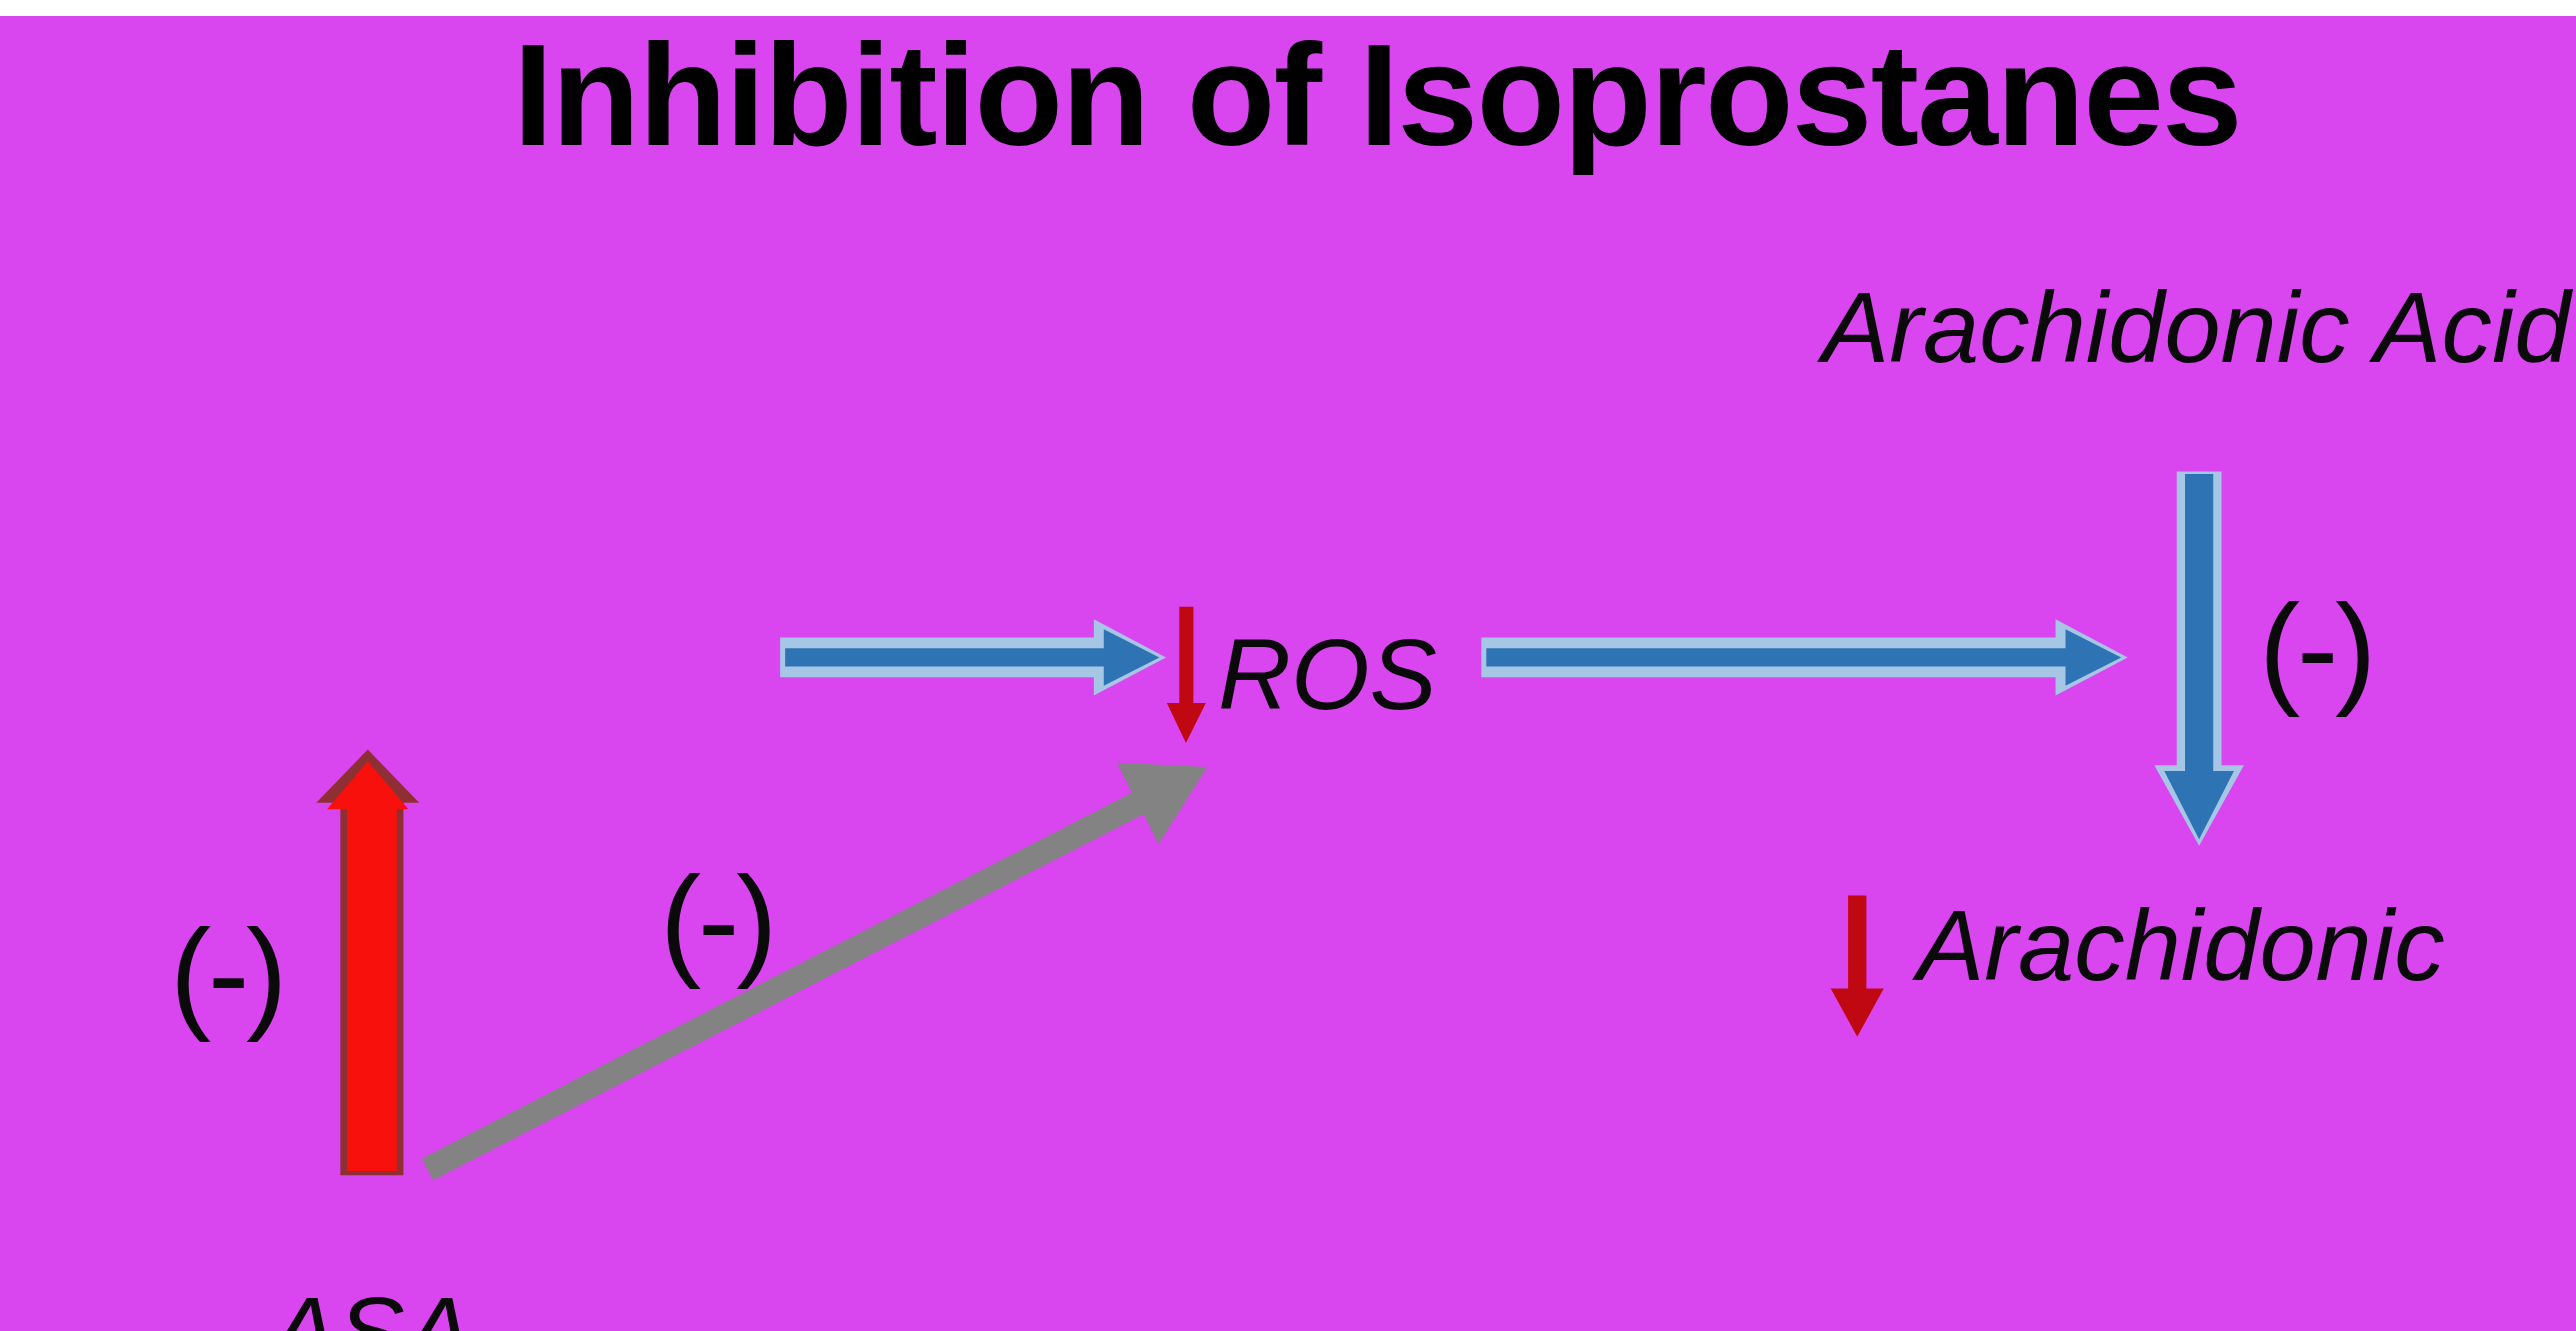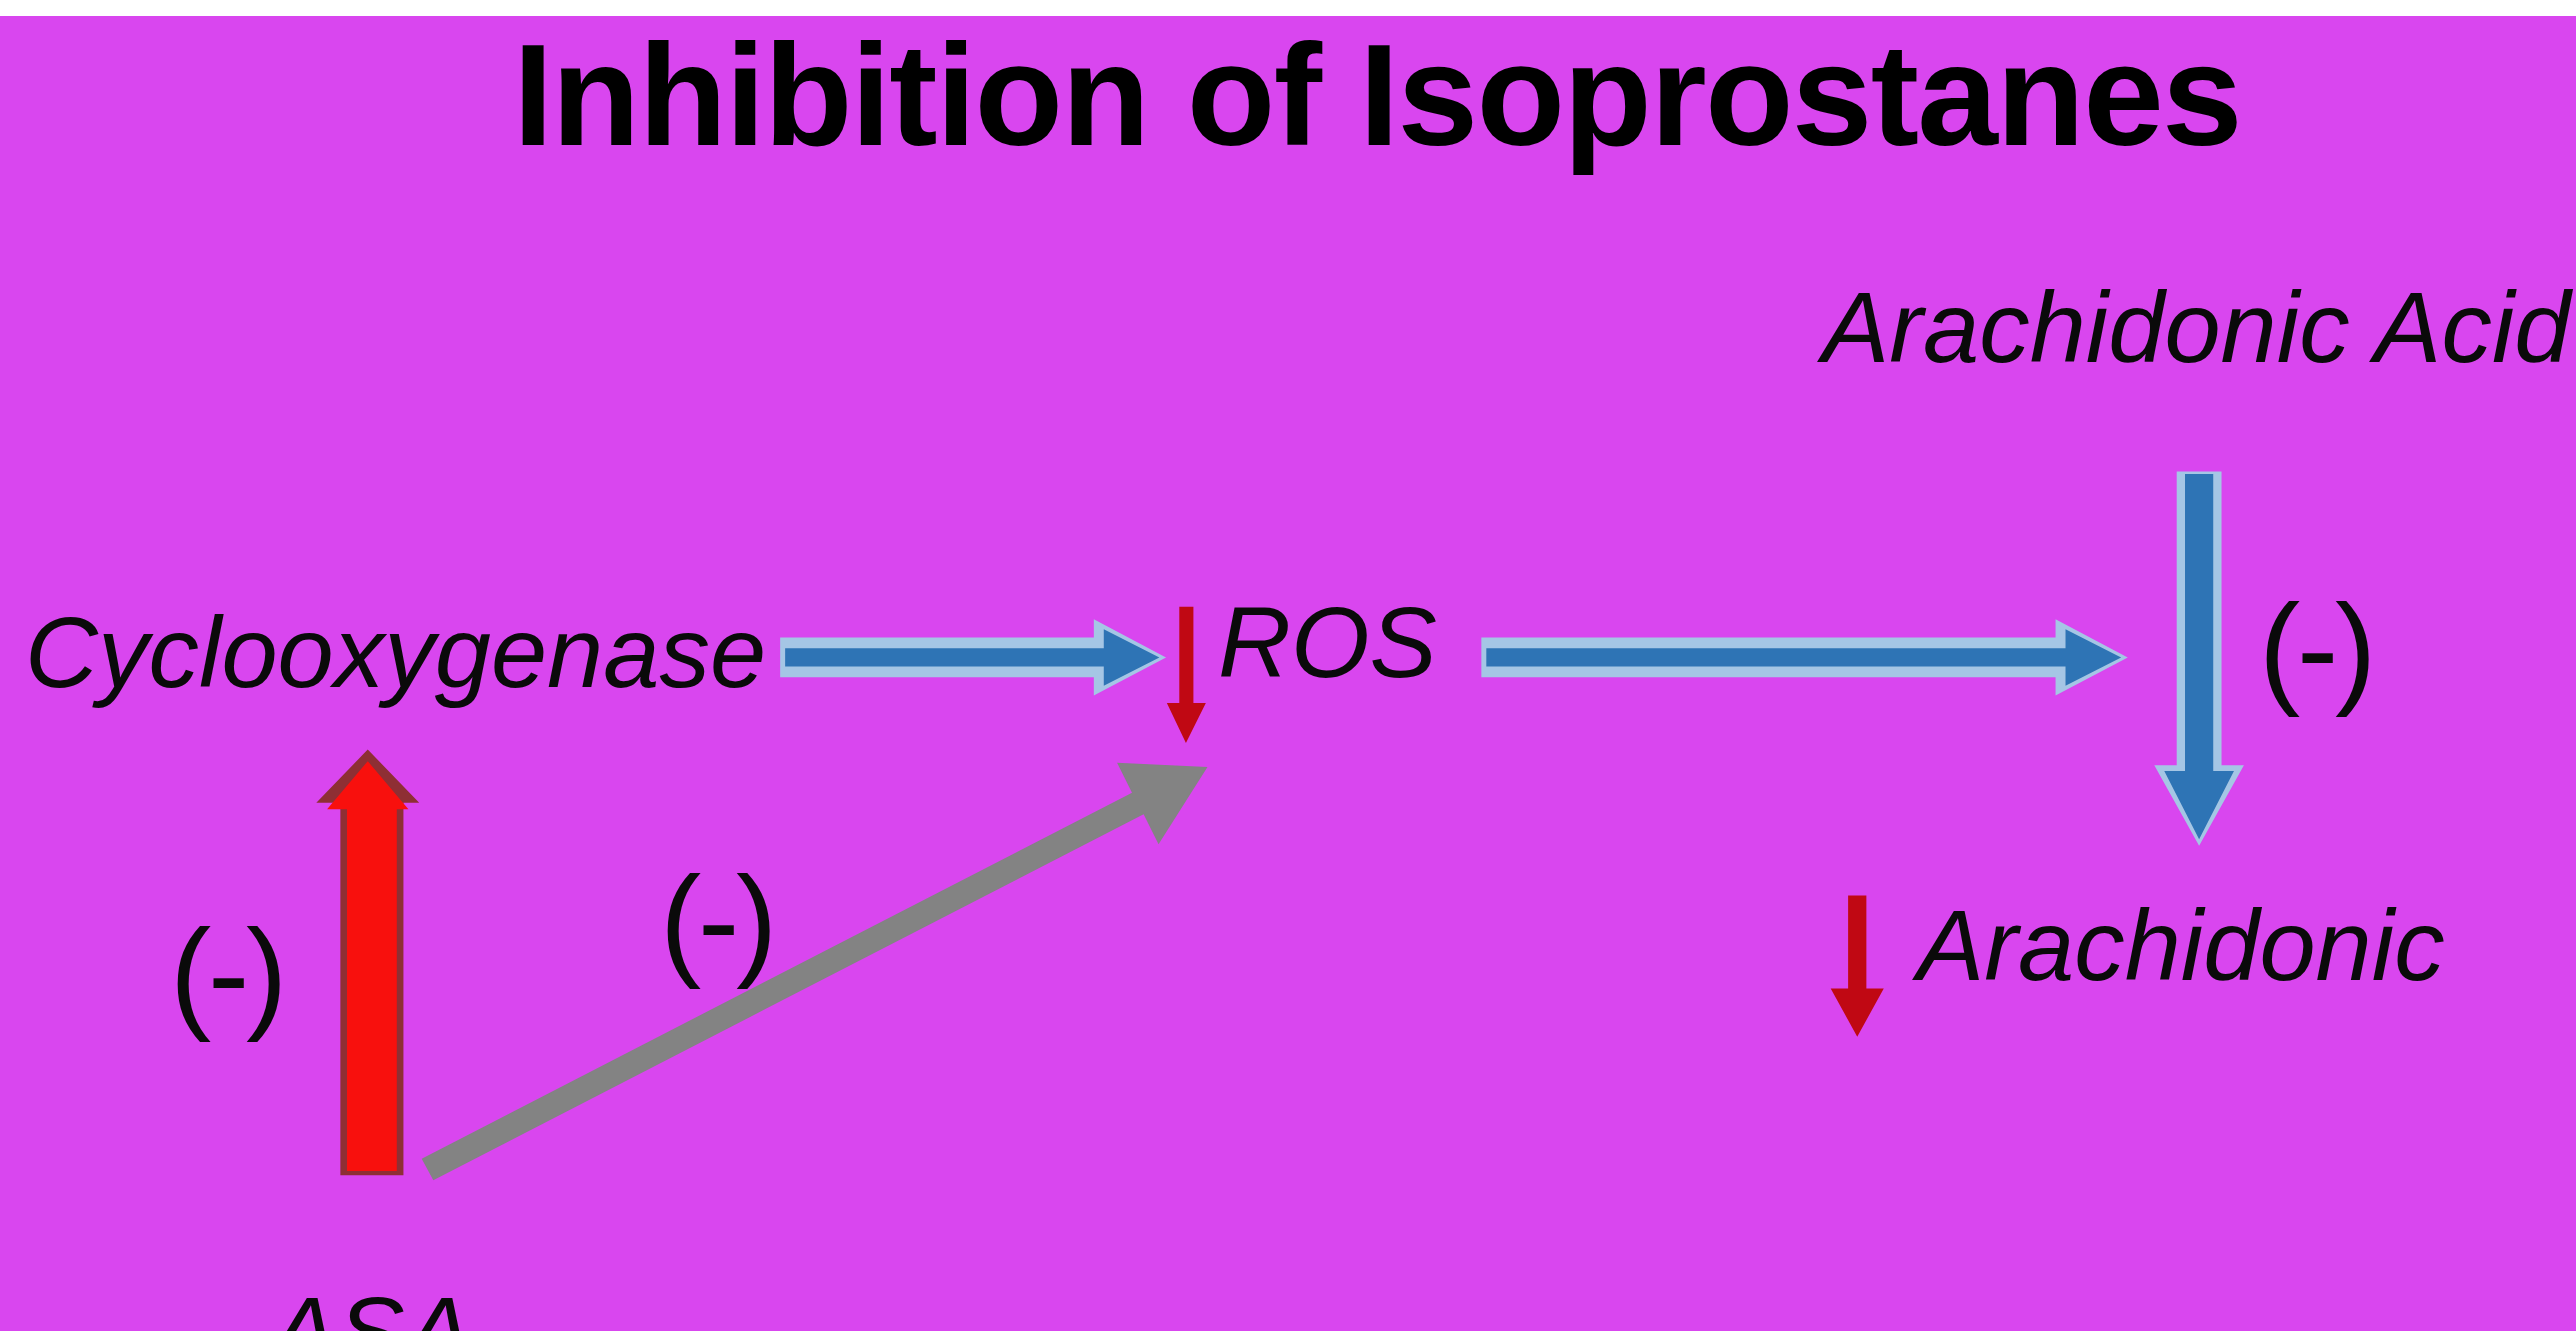--- a/index.html
+++ b/index.html
@@ -80,23 +80,22 @@
       <polygon points="1421,712 1438,712 1438,828 1453,828 1429,876 1406,828 1421,828" fill="#C00813"></polygon>
     </g>
 
     <g>
       <polygon points="2227,1060 2249,1060 2249,1172 2270,1172 2238,1230 2206,1172 2227,1172" fill="#C00813"></polygon>
     </g>
   </svg>
 
   <div class="txt title" style="left:513px; top:6.6px;">Inhibition of Isoprostanes</div>
 
-  <div class="txt node-label" style="left:25px; top:586px;">Cyclooxygenase</div>
 
-  <div class="txt node-label" style="left:1218px; top:576px;">ROS</div>
+  <div class="txt node-label" style="left:1218px; top:608px;">ROS</div>
 
   <div class="txt node-label" style="left:1822px; top:261px;">Arachidonic Acid</div>
 
   <div class="txt node-label" style="left:1917px; top:879px;">Arachidonic</div>
 
   <div class="txt node-label" style="left:270px; top:1266px;">ASA</div>
 
   <div class="txt neg-label" style="left:170px; top:895px;">(-)</div>
 
   <div class="txt neg-label" style="left:660px; top:842px;">(-)</div>

